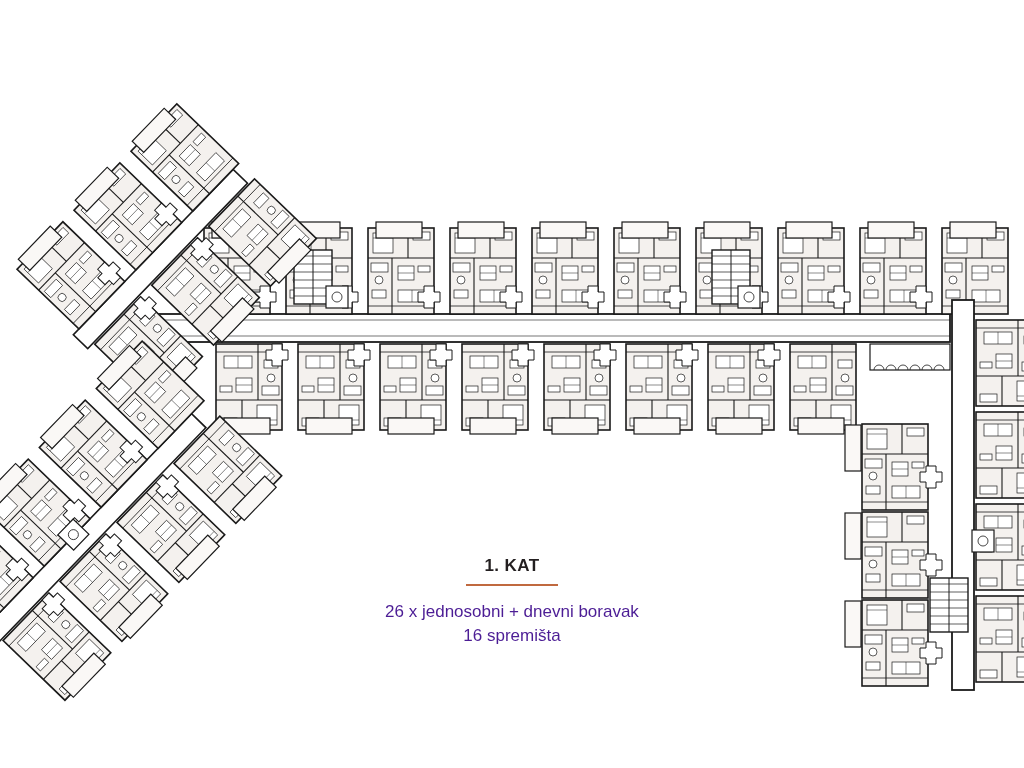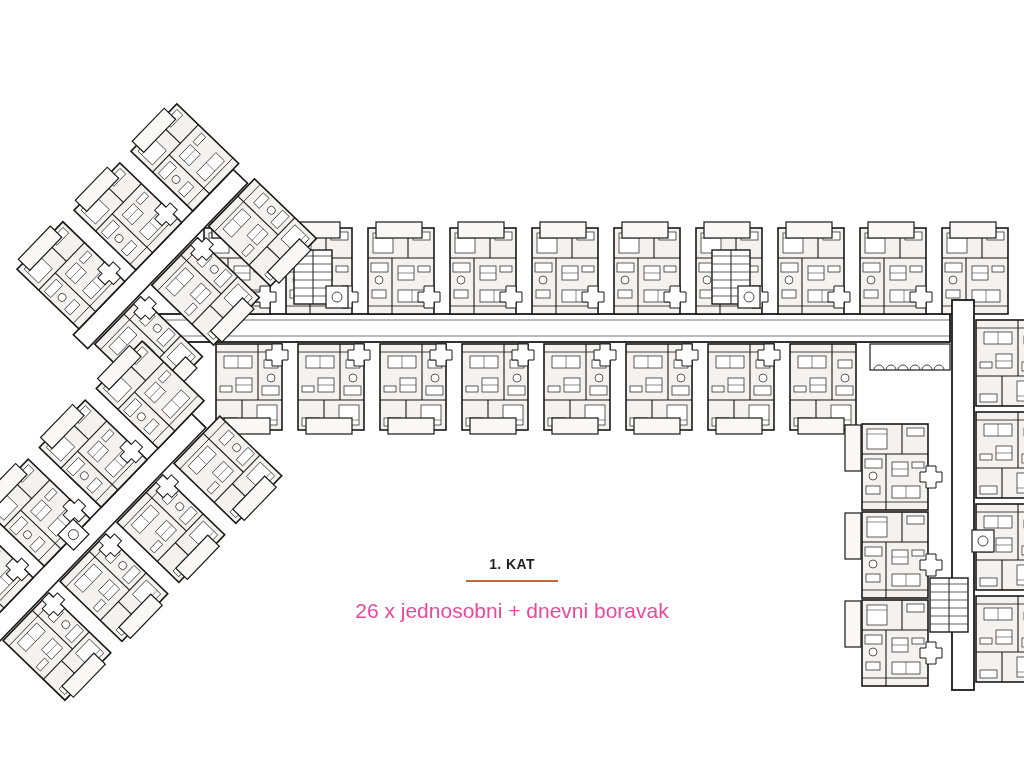--- a/index.html
+++ b/index.html
@@ -29,36 +29,36 @@
   }
   .legend {
     position: absolute;
     left: 262px;
     top: 556px;
     width: 500px;
     text-align: center;
     pointer-events: none;
   }
   .legend-title {
-    font-size: 14px;
+    font-size: 17px;
     font-weight: bold;
     letter-spacing: 0.4px;
     color: #231f20;
     margin: 0 0 8px 0;
   }
   .legend-rule {
     width: 92px;
     height: 2px;
     background: #c0693f;
     margin: 0 auto 14px auto;
   }
   .legend-line {
-    font-size: 21px;
+    font-size: 17px;
     line-height: 1.42;
-    color: #ec4899;
+    color: #4c1d95;
     white-space: nowrap;
   }
 </style>
 </head>
 <body>
 
 <div id="plan-root">
 
   <svg class="floorplan" viewBox="0 0 1024 768" xmlns="http://www.w3.org/2000/svg">
     <defs>
@@ -275,15 +275,16 @@
         <use href="#stair" x="930" y="578"></use>
         <use href="#lift" x="972" y="530"></use>
       </g>
     </g>
   </svg>
 
   <div class="legend">
     <div class="legend-title">1. KAT</div>
     <div class="legend-rule"></div>
     <div class="legend-line">26 x jednosobni + dnevni boravak</div>
+    <div class="legend-line">16 spremišta</div>
   </div>
 
 </div>
 
 </body></html>

